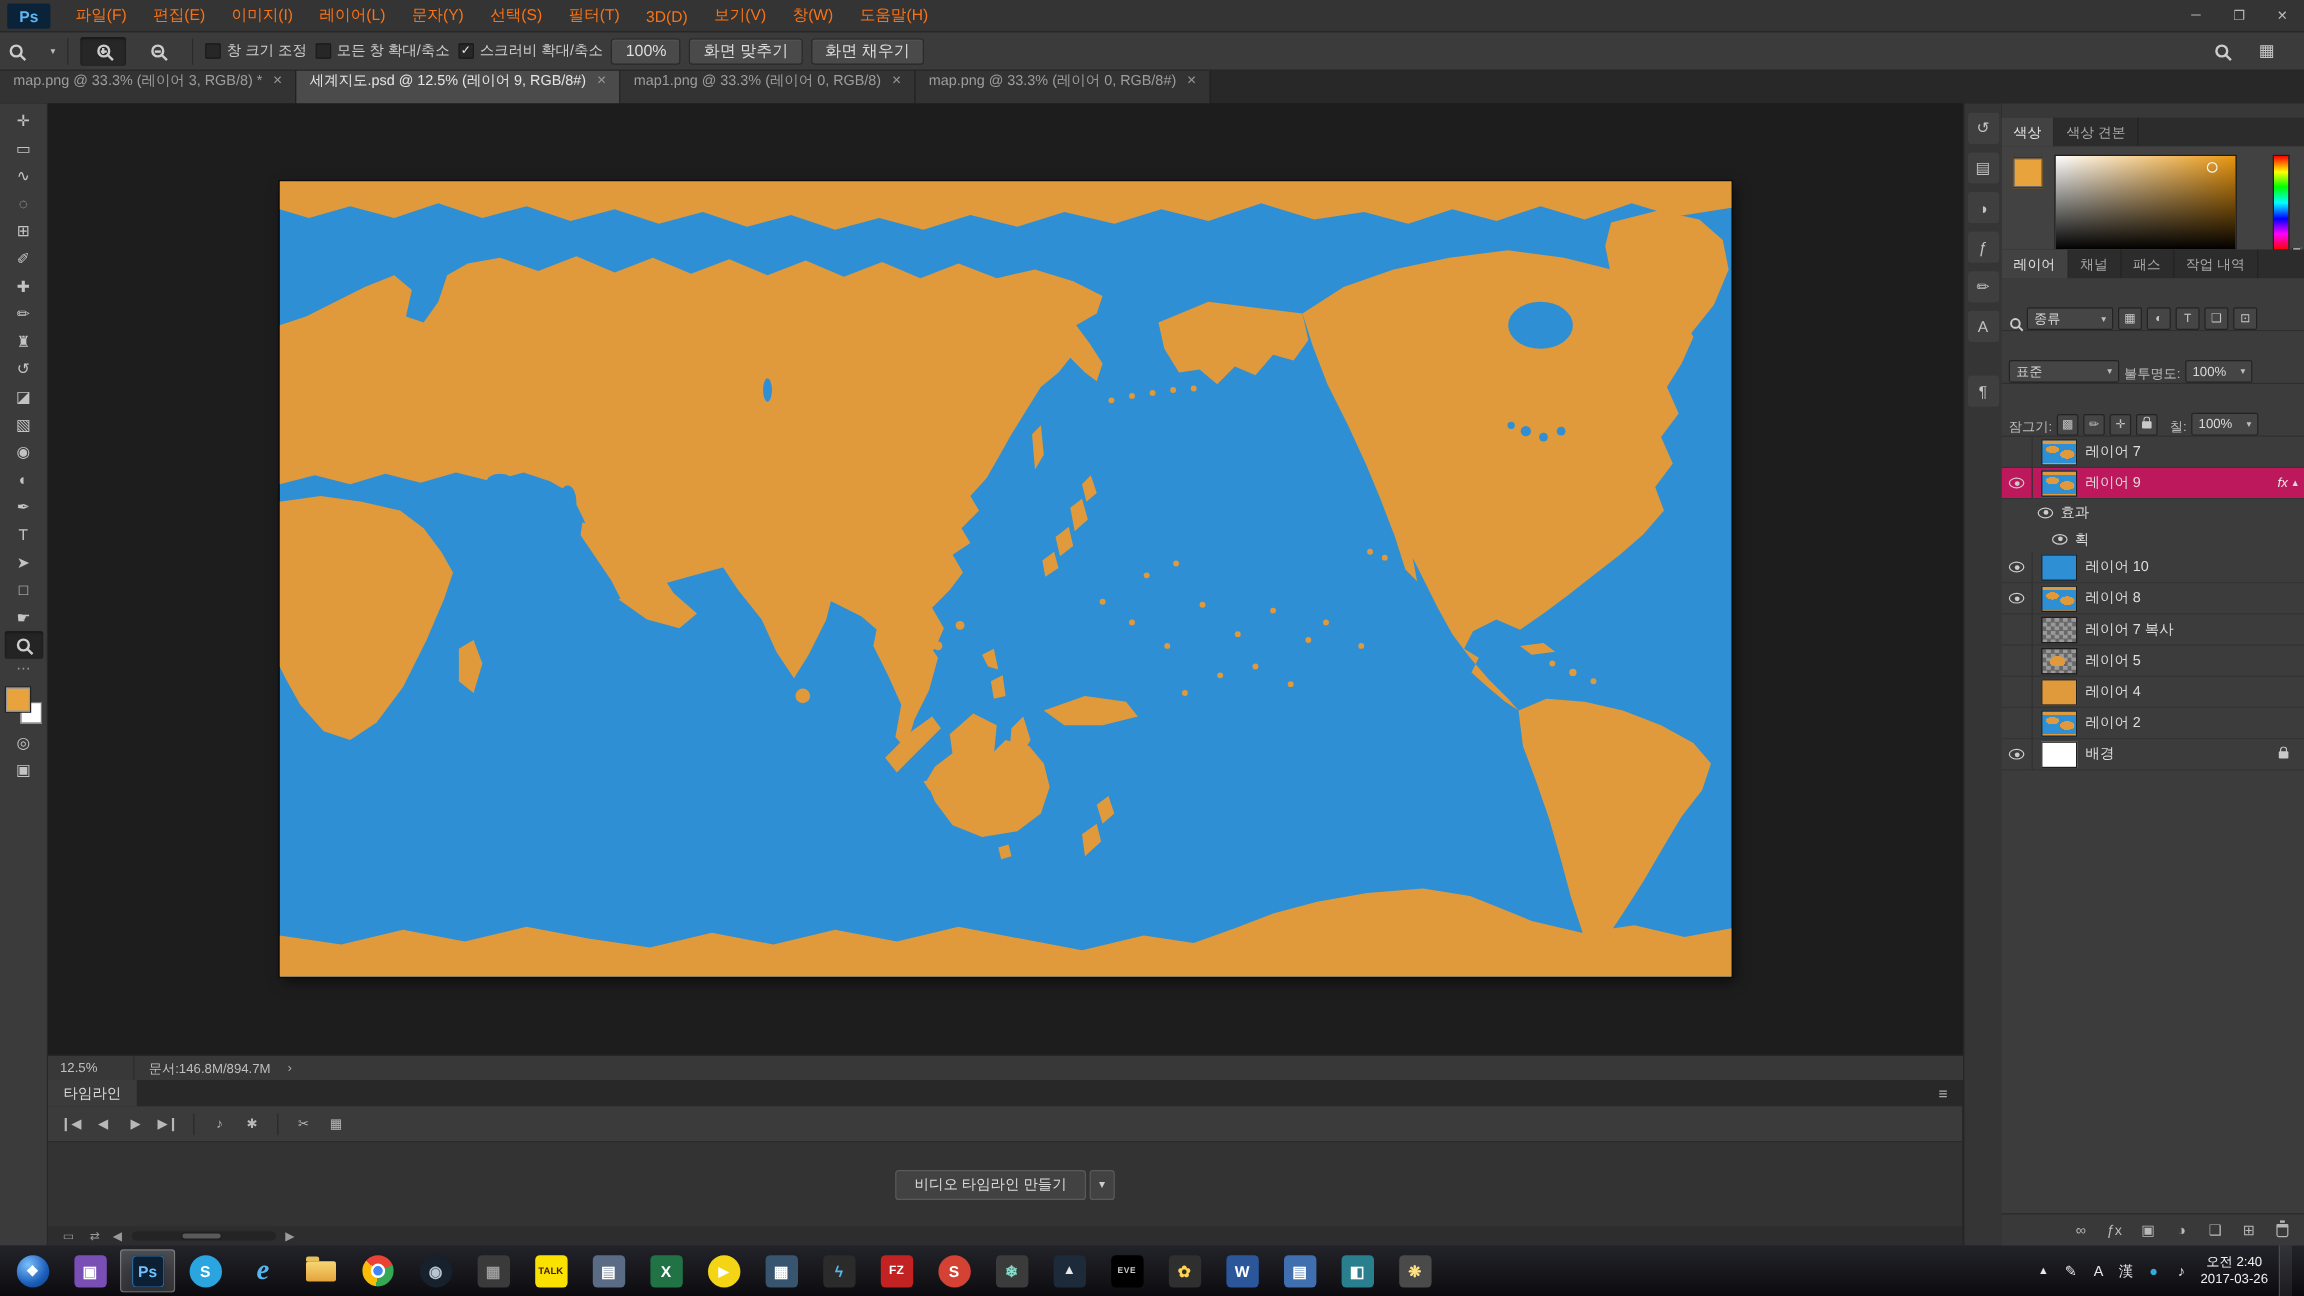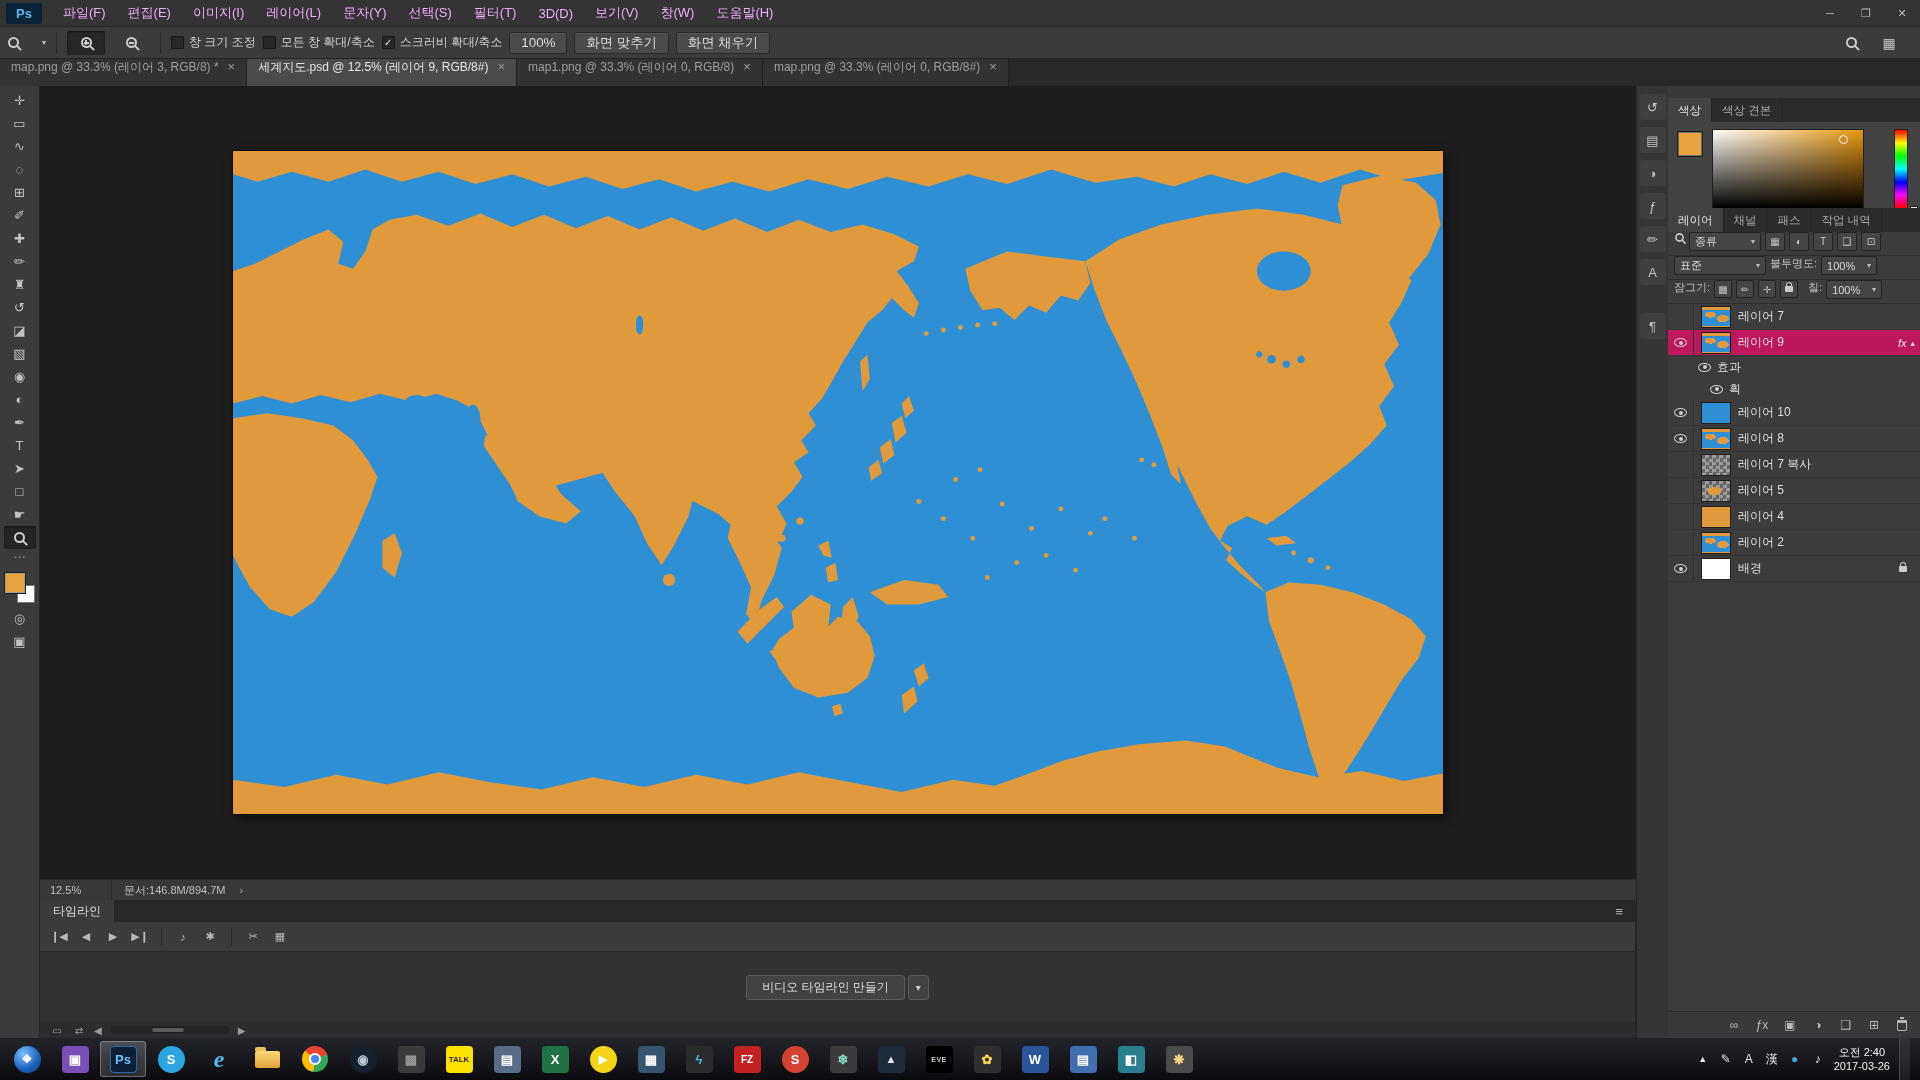--- a/index.html
+++ b/index.html
@@ -5,21 +5,21 @@
   html,body{margin:0;padding:0;background:#000;}
   *{box-sizing:border-box;}
   #app{position:relative;width:1920px;height:1080px;background:#1e1e1e;overflow:hidden;
        font-family:"Liberation Sans","DejaVu Sans",sans-serif;color:#cfcfcf;font-size:12px;}
 
   
   .menubar{position:absolute;left:0;top:0;width:100%;height:27px;background:#343434;
            border-bottom:1px solid #252525;display:flex;align-items:center;z-index:5;}
   .ps-logo{width:36px;height:21px;margin:0 10px 0 6px;background:#0a2338;color:#5fb8f5;
            display:flex;align-items:center;justify-content:center;font-weight:bold;font-size:13px;border-radius:2px;}
-  .menu-item{padding:0 11px;height:100%;display:flex;align-items:center;font-size:13px;color:#f0abfc;cursor:default;}
+  .menu-item{padding:0 11px;height:100%;display:flex;align-items:center;font-size:13px;color:#f97316;cursor:default;}
   .win-btns{margin-left:auto;display:flex;height:100%;}
   .win-btn{width:36px;height:100%;display:flex;align-items:center;justify-content:center;color:#b9b9b9;font-size:11px;}
 
   
   .optionsbar{position:absolute;left:0;top:27px;width:100%;height:32px;background:#3b3b3b;
               border-bottom:1px solid #232323;display:flex;align-items:center;padding:0 8px;gap:7px;z-index:5;}
   .opt-tool{width:38px;height:24px;display:flex;align-items:center;justify-content:center;gap:3px;border-radius:2px;}
   .opt-tool.pressed{background:#272727;box-shadow:inset 0 1px 2px rgba(0,0,0,.6);}
   .opt-sep{width:1px;height:22px;background:#2b2b2b;margin:0 3px;}
   .opt-check{display:flex;align-items:center;gap:5px;color:#cfcfcf;}
@@ -99,21 +99,21 @@
   .color-body{position:relative;height:94px;background:#424242;}
   .fg-swatch{position:absolute;left:9px;top:9px;width:26px;height:26px;background:#E8A33D;border:1px solid #1f1f1f;box-shadow:inset 0 0 0 1px #6b6b6b;}
   .sb-field{position:absolute;left:44px;top:7px;width:152px;height:80px;border:1px solid #1f1f1f;
             background-image:linear-gradient(to top,#000,rgba(0,0,0,0)),linear-gradient(to right,#fff,#e8960f);}
   .sb-picker{position:absolute;left:84%;top:7%;width:9px;height:9px;border:1.5px solid #f2f2f2;border-radius:50%;}
   .hue-strip{position:absolute;right:12px;top:7px;width:14px;height:80px;border:1px solid #1f1f1f;
              background:linear-gradient(to bottom,#f00 0%,#ff0 17%,#0f0 33%,#0ff 50%,#00f 67%,#f0f 83%,#f00 100%);}
   .mini-swatch{position:absolute;right:2px;bottom:2px;width:8px;height:8px;background:#fff;border:1px solid #1f1f1f;}
 
   .layers-panel{position:absolute;left:0;top:122px;right:0;bottom:0;display:flex;flex-direction:column;background:#3c3c3c;}
-  .l-row{height:24px;display:flex;align-items:flex-start;gap:4px;padding:0 6px;background:#3c3c3c;border-bottom:1px solid #2e2e2e;}
+  .l-row{height:44px;display:flex;align-items:flex-end;gap:4px;padding:0 6px;background:#3c3c3c;border-bottom:1px solid #2e2e2e;}
   .dropdown{height:19px;background:#454545;border:1px solid #232323;border-radius:2px;display:flex;
             align-items:center;padding:0 5px;gap:5px;font-size:11px;color:#d8d8d8;}
   .dd-caret{font-size:8px;color:#bdbdbd;margin-left:auto;}
   .f-icon{width:20px;height:19px;background:#454545;border:1px solid #232323;border-radius:2px;display:flex;
           align-items:center;justify-content:center;font-size:10px;color:#c8c8c8;}
   .mini-label{font-size:11px;color:#bdbdbd;}
   .lock-btn{width:18px;height:18px;display:flex;align-items:center;justify-content:center;font-size:10px;color:#c0c0c0;
             background:#454545;border:1px solid #232323;border-radius:2px;}
 
   .layer-list{flex:1;overflow:hidden;background:#3c3c3c;}

